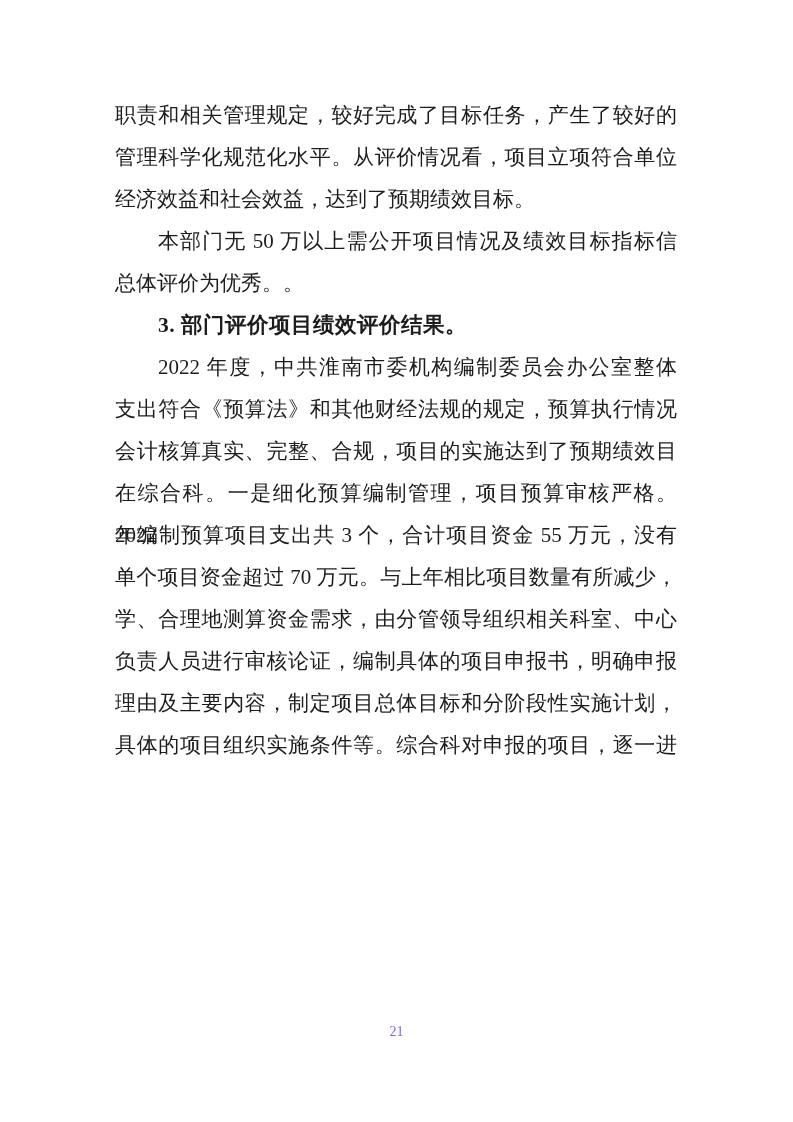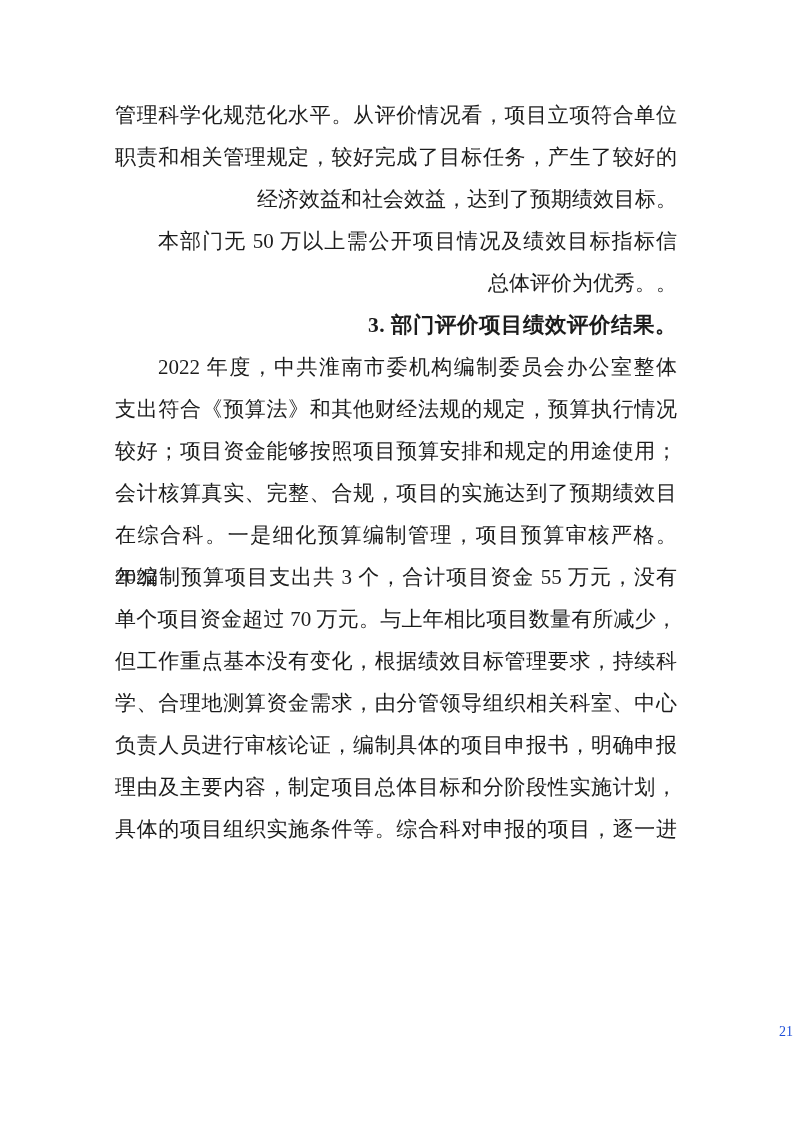--- a/index.html
+++ b/index.html
@@ -21,21 +21,21 @@
     left: 115px;
     top: 94px;
     width: 562px;
   }
   .line {
     height: 42px;
     line-height: 42px;
     font-size: 21px;
     white-space: nowrap;
     overflow: visible;
-    text-align: right;
+    text-align: left;
   }
   .line.justify {
     white-space: normal;
     text-align: justify;
     text-align-last: justify;
     text-justify: inter-character;
   }
   .line.indent {
     text-indent: 43px;
   }
@@ -43,44 +43,42 @@
     font-weight: 700;
     font-size: 21.5px;
     letter-spacing: 0.5px;
     font-family: "Liberation Serif", "DejaVu Serif", serif;
   }
   .page-number {
     position: absolute;
     top: 1024px;
     left: 0;
     width: 100%;
-    text-align: right;
+    text-align: center;
     font-size: 14px;
     font-family: "Liberation Serif", "DejaVu Serif", serif;
-    color: #1d4ed8;
+    color: #8b5cf6;
   }
 </style>
 </head>
 <body>
 
 <div class="page">
   <div class="doc-body">
+      <div class="line body justify">职责和相关管理规定，较好完成了目标任务，产生了较好的</div>
       <div class="line body justify">管理科学化规范化水平。从评价情况看，项目立项符合单位</div>
-      <div class="line body justify">职责和相关管理规定，较好完成了目标任务，产生了较好的</div>
       <div class="line body">经济效益和社会效益，达到了预期绩效目标。</div>
       <div class="line body indent justify">本部门无 50 万以上需公开项目情况及绩效目标指标信</div>
       <div class="line body">总体评价为优秀。。</div>
       <div class="line heading indent">3. 部门评价项目绩效评价结果。</div>
       <div class="line body indent justify">2022 年度，中共淮南市委机构编制委员会办公室整体</div>
       <div class="line body justify">支出符合《预算法》和其他财经法规的规定，预算执行情况</div>
-      <div class="line body justify">较好；项目资金能够按照项目预算安排和规定的用途使用；</div>
       <div class="line body justify">会计核算真实、完整、合规，项目的实施达到了预期绩效目</div>
       <div class="line body justify">在综合科。一是细化预算编制管理，项目预算审核严格。2022</div>
       <div class="line body justify">年编制预算项目支出共 3 个，合计项目资金 55 万元，没有</div>
       <div class="line body justify">单个项目资金超过 70 万元。与上年相比项目数量有所减少，</div>
-      <div class="line body justify">但工作重点基本没有变化，根据绩效目标管理要求，持续科</div>
       <div class="line body justify">学、合理地测算资金需求，由分管领导组织相关科室、中心</div>
       <div class="line body justify">负责人员进行审核论证，编制具体的项目申报书，明确申报</div>
       <div class="line body justify">理由及主要内容，制定项目总体目标和分阶段性实施计划，</div>
       <div class="line body justify">具体的项目组织实施条件等。综合科对申报的项目，逐一进</div>
     </div>
   <div class="page-number">21</div>
 </div>
 
 </body></html>

